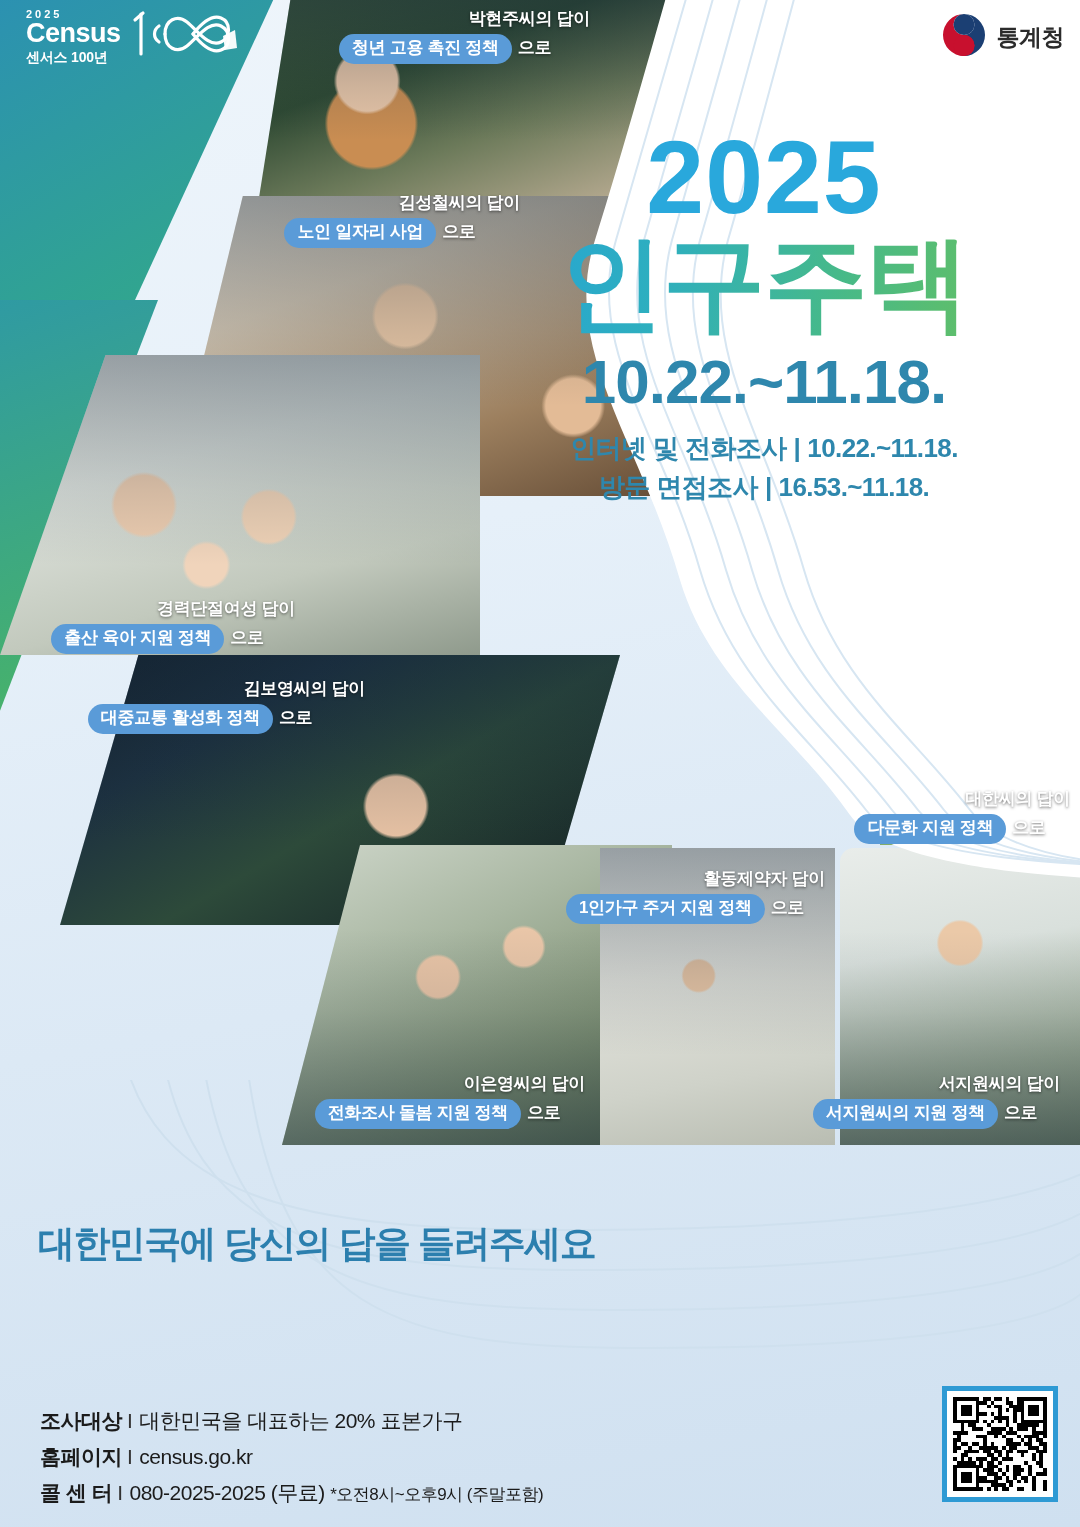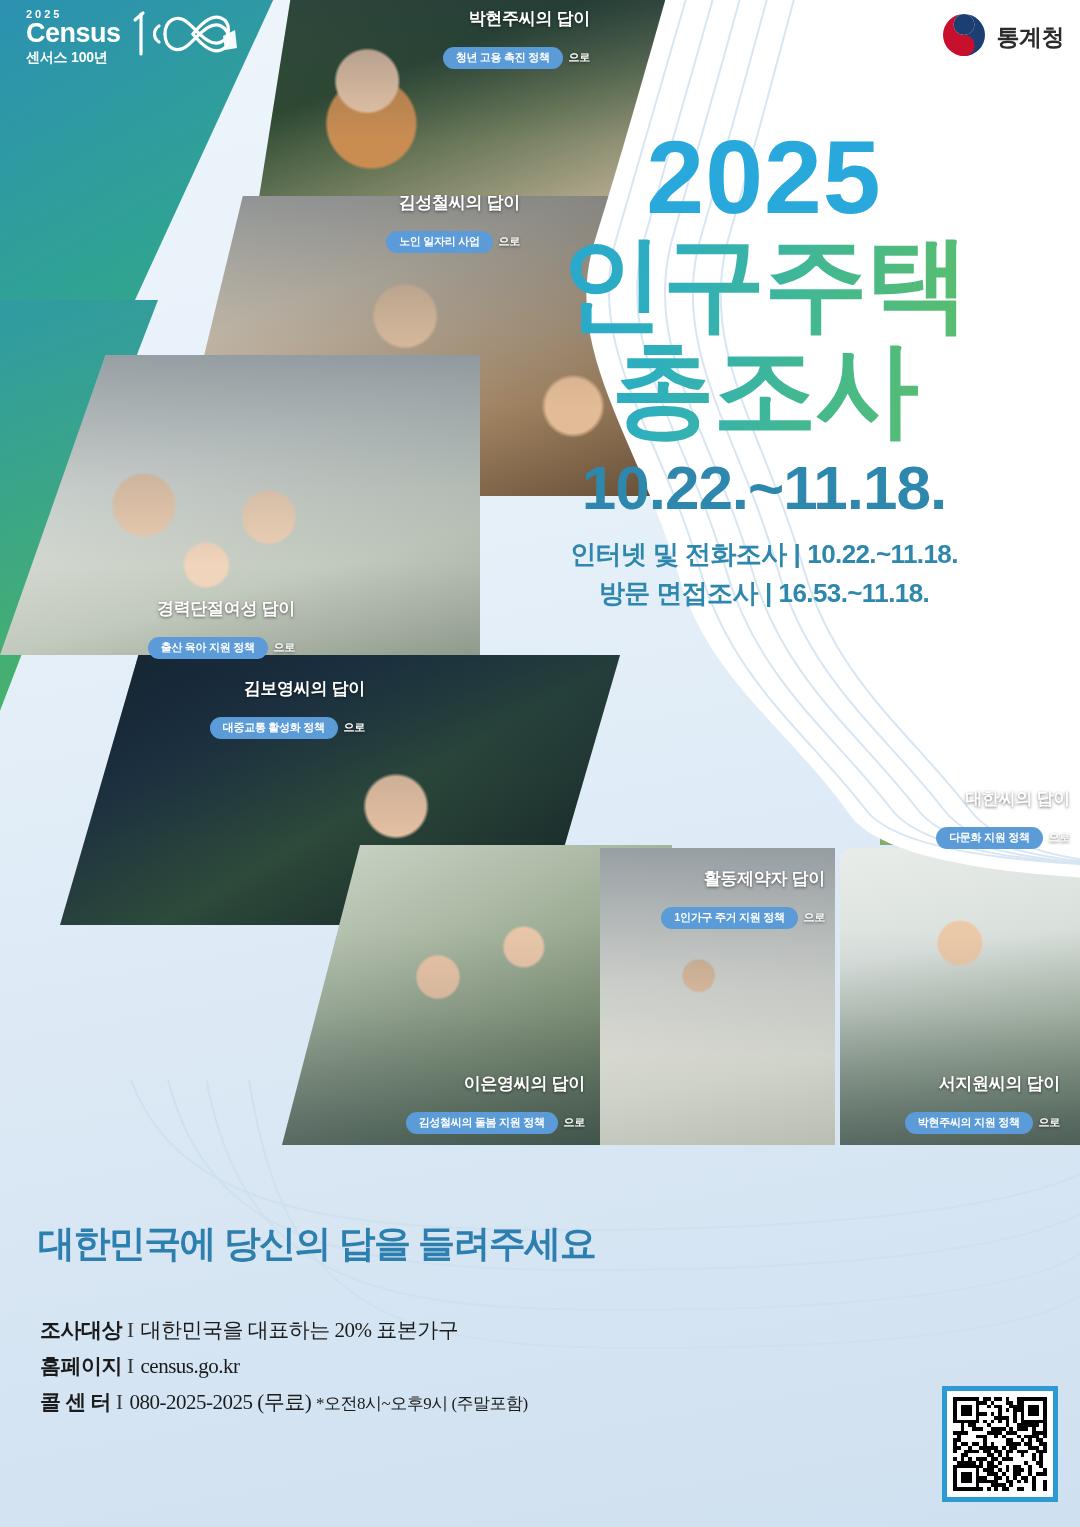--- a/index.html
+++ b/index.html
@@ -108,24 +108,25 @@
     white-space: nowrap;
   }
   .caption .who {
     display: block;
     font-size: 17px;
     font-weight: 700;
     letter-spacing: -.3px;
   }
   .caption .ans {
     display: block;
-    margin-top: 17px;
-    font-size: 11px;
+    margin-top: 4px;
+    font-size: 17px;
     font-weight: 700;
     letter-spacing: -.3px;
+    text-align: center;
   }
   .caption .pill {
     display: inline-block;
     background: #5a9bd8;
     color: #ffffff;
     border-radius: 999px;
     padding: 3px 13px 4px;
     text-shadow: none;
     font-weight: 700;
   }
@@ -235,24 +236,23 @@
     margin-top: 14px;
     font-size: 37px;
     font-weight: 700;
     color: #2c7fae;
     letter-spacing: -1.6px;
   }
 
   
   .footer {
     position: absolute;
-    left: 40px; top: 1312px;
+    left: 40px; top: 1403px;
     z-index: 10;
     color: #1b1b1b;
-    font-family: Liberation Serif, serif;
   }
   .finfo-row {
     font-size: 21px;
     line-height: 1.72;
     letter-spacing: -.5px;
     white-space: nowrap;
   }
   .finfo-row .lbl { font-weight: 800; }
   .finfo-row .bar { margin: 0 7px 0 5px; color: #333; }
   .finfo-row .note { font-size: 17px; }
@@ -403,37 +403,36 @@
     <div class="caption align-right" style="left:545px; top:868px; width:280px;">
       <span class="who">활동제약자 답이</span>
       <span class="ans">
         <span class="pill">1인가구 주거 지원 정책</span><span class="suffix">으로</span>
       </span>
     </div>
 
     <div class="caption align-right" style="left:290px; top:1073px; width:295px;">
       <span class="who">이은영씨의 답이</span>
       <span class="ans">
-        <span class="pill">김성철씨의 돌봄 지원 정책</span><span class="suffix">으로</span>
+        <span class="pill">전화조사 돌봄 지원 정책</span><span class="suffix">으로</span>
       </span>
     </div>
 
     <div class="caption align-right" style="left:790px; top:1073px; width:270px;">
       <span class="who">서지원씨의 답이</span>
       <span class="ans">
-        <span class="pill">박현주씨의 지원 정책</span><span class="suffix">으로</span>
+        <span class="pill">서지원씨의 지원 정책</span><span class="suffix">으로</span>
       </span>
     </div>
   </div>
 
   <div class="hero-text">
     <div class="title-year">2025</div>
     <div class="title-main">
       <span class="l1">인구주택</span>
-      <span class="l2">총조사</span>
     </div>
     <div class="date-range">10.22.~11.18.</div>
     <div class="sched">
       <div>
         <span>인터넷 및 전화조사</span><span class="sep">|</span><span>10.22.~11.18.</span>
       </div>
       <div>
         <span>방문 면접조사</span><span class="sep">|</span><span>16.53.~11.18.</span>
       </div>
     </div>

